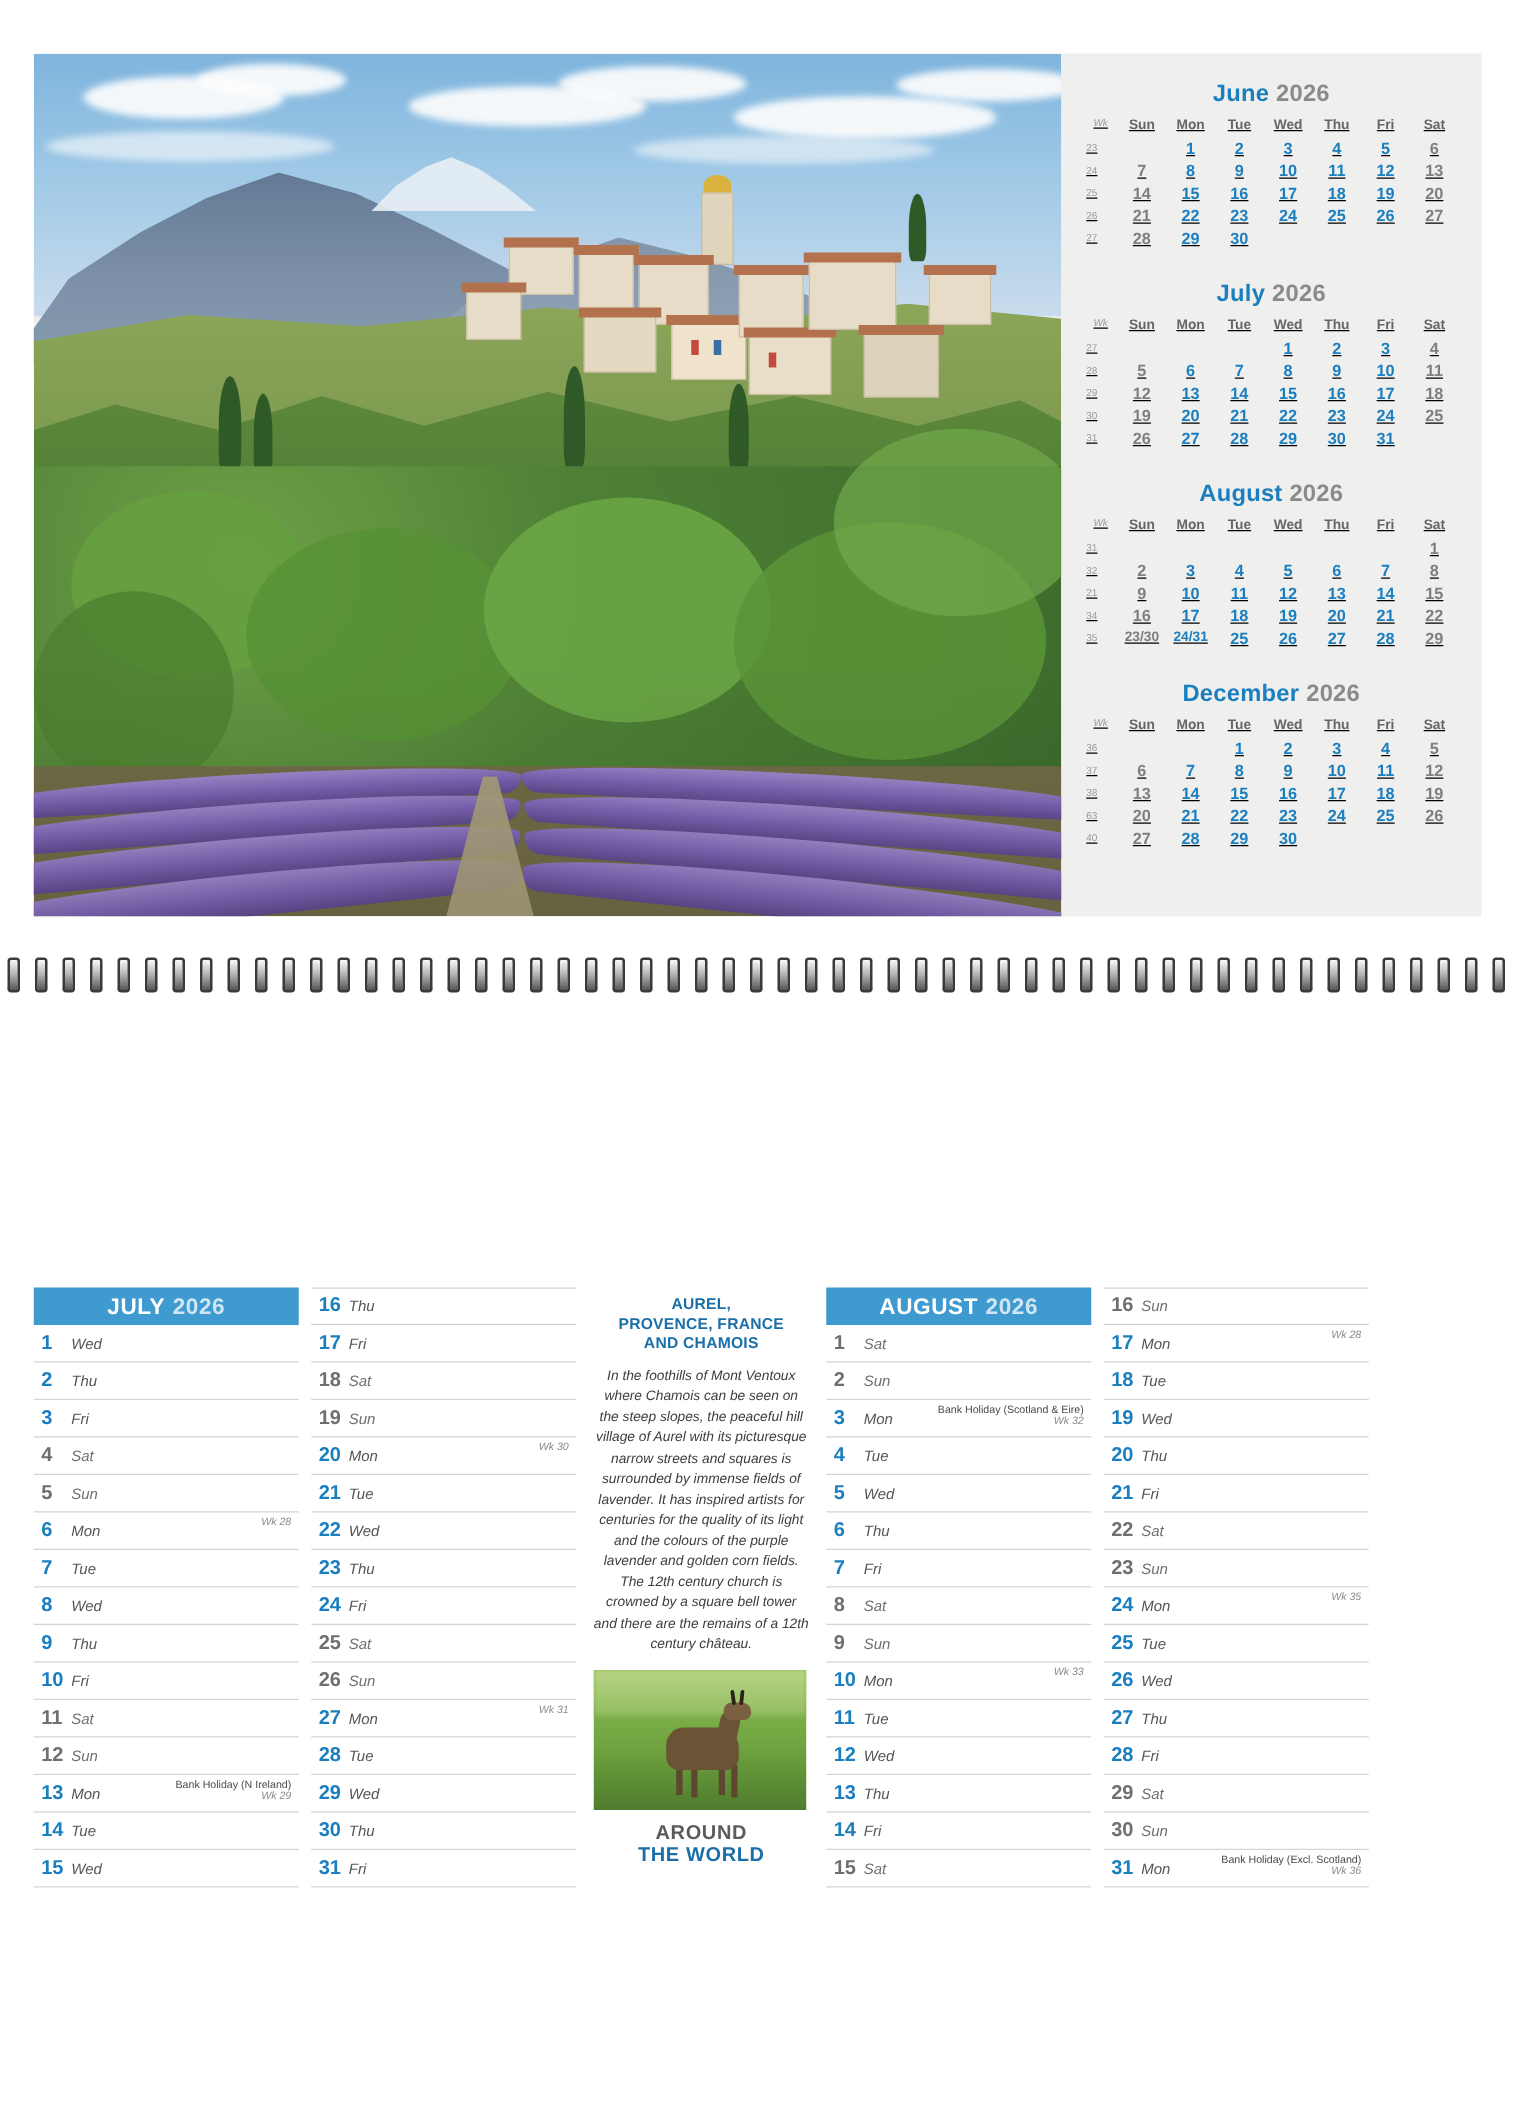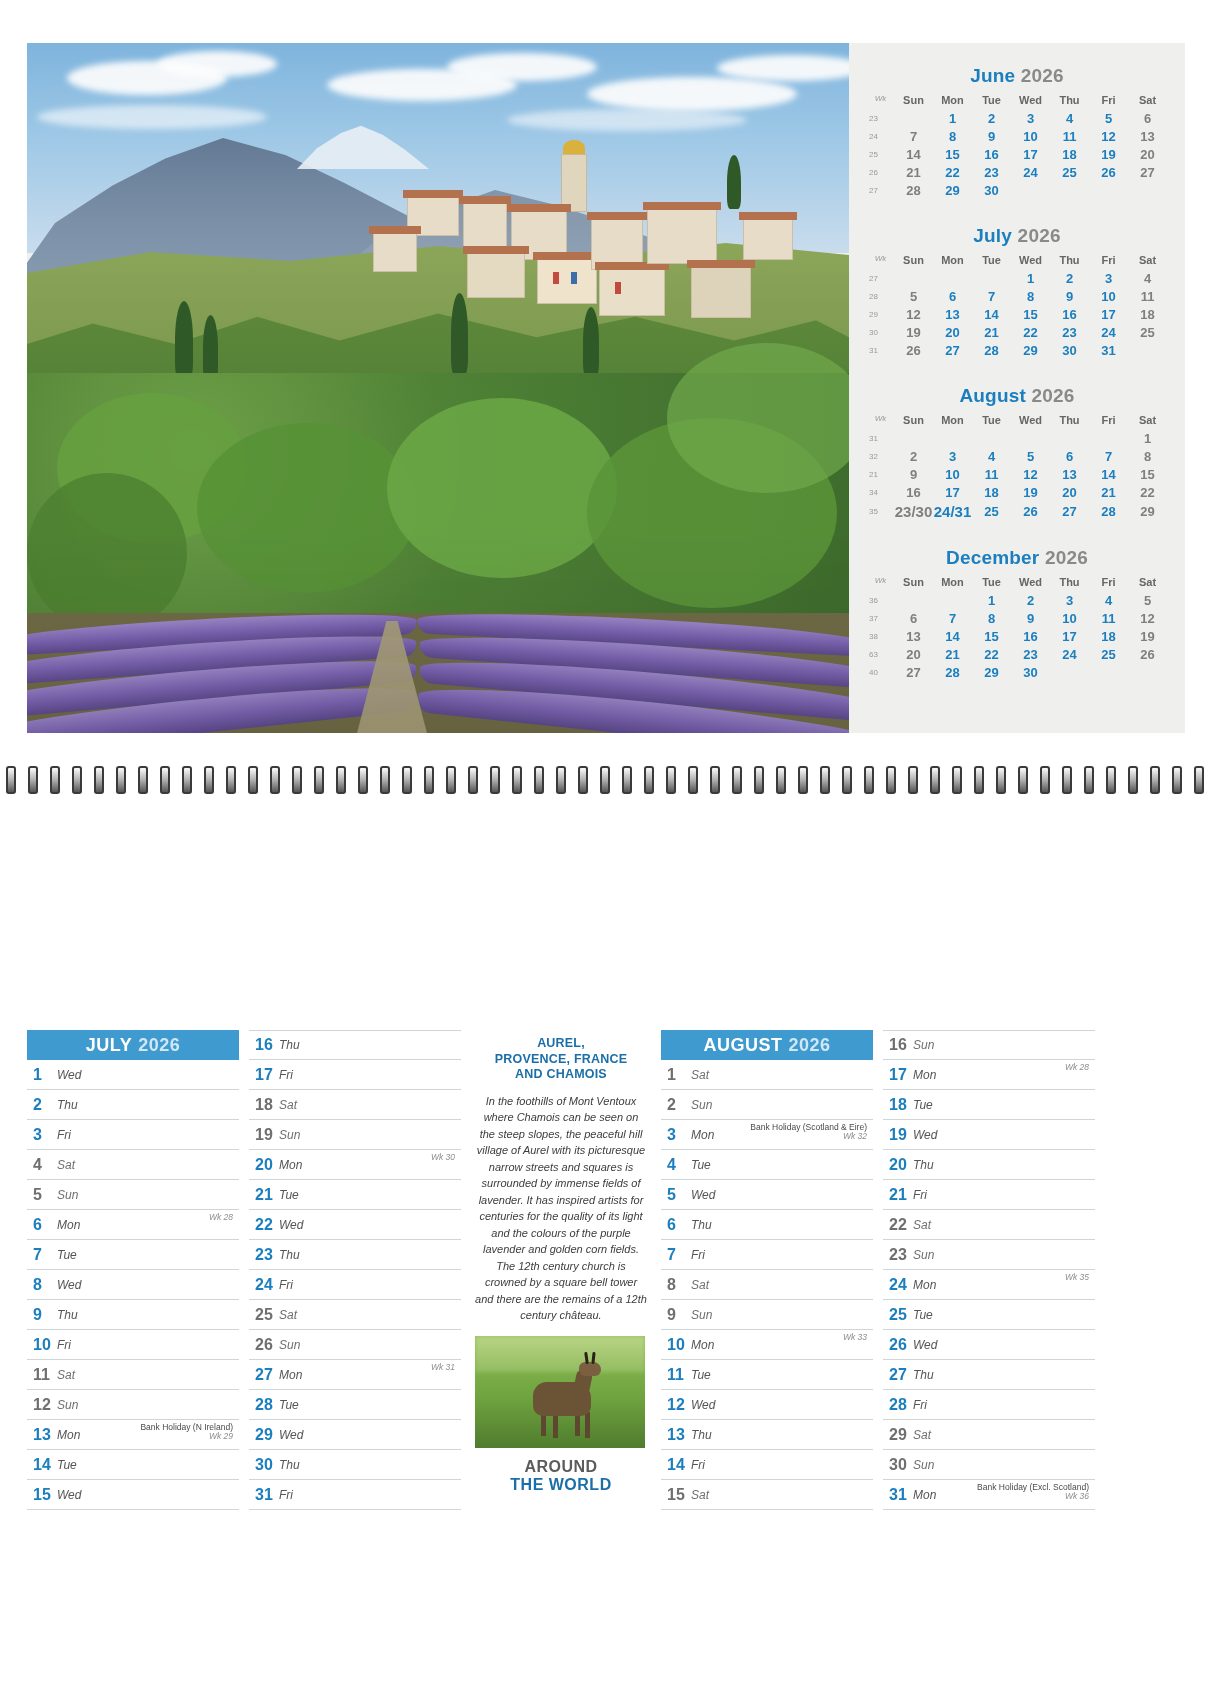--- a/index.html
+++ b/index.html
@@ -126,20 +126,21 @@
     font-weight:bold;
     color:#8a8a8a;
     margin-bottom: 6px;
     letter-spacing:.2px;
   }
   .mini-title .m { color:#1b7fbf; }
   table.mini {
     border-collapse: collapse;
     width: 100%;
     font-size: 13px;
+    text-decoration: underline;
   }
   table.mini th {
     font-size: 11px;
     font-weight: bold;
     color: #666;
     padding: 1px 0 3px 0;
     text-align:center;
   }
   table.mini th.wk { font-size:8px; color:#9a9a9a; font-weight:normal; }
   table.mini td {
@@ -152,21 +153,21 @@
   table.mini td.wkn {
     font-size: 8px;
     font-weight: normal;
     color:#9a9a9a;
     width: 9%;
     text-align:left;
     padding-left:2px;
   }
   table.mini td.sun { color:#7f7f7f; }
   table.mini td.sat { color:#7f7f7f; }
-  .dual { font-size:15px; }
+  .dual { font-size:11px; }
 
   
   #wire {
     position:absolute; left:0; top:748px; width:1212px; height:62px;
   }
   .wire-loop {
     position:absolute; top:18px; width:10px; height:28px;
     border:2px solid #3a3a3a;
     border-radius: 3px;
     background: linear-gradient(180deg,#fafafa 0%, #b8b8b8 45%, #555 100%);

